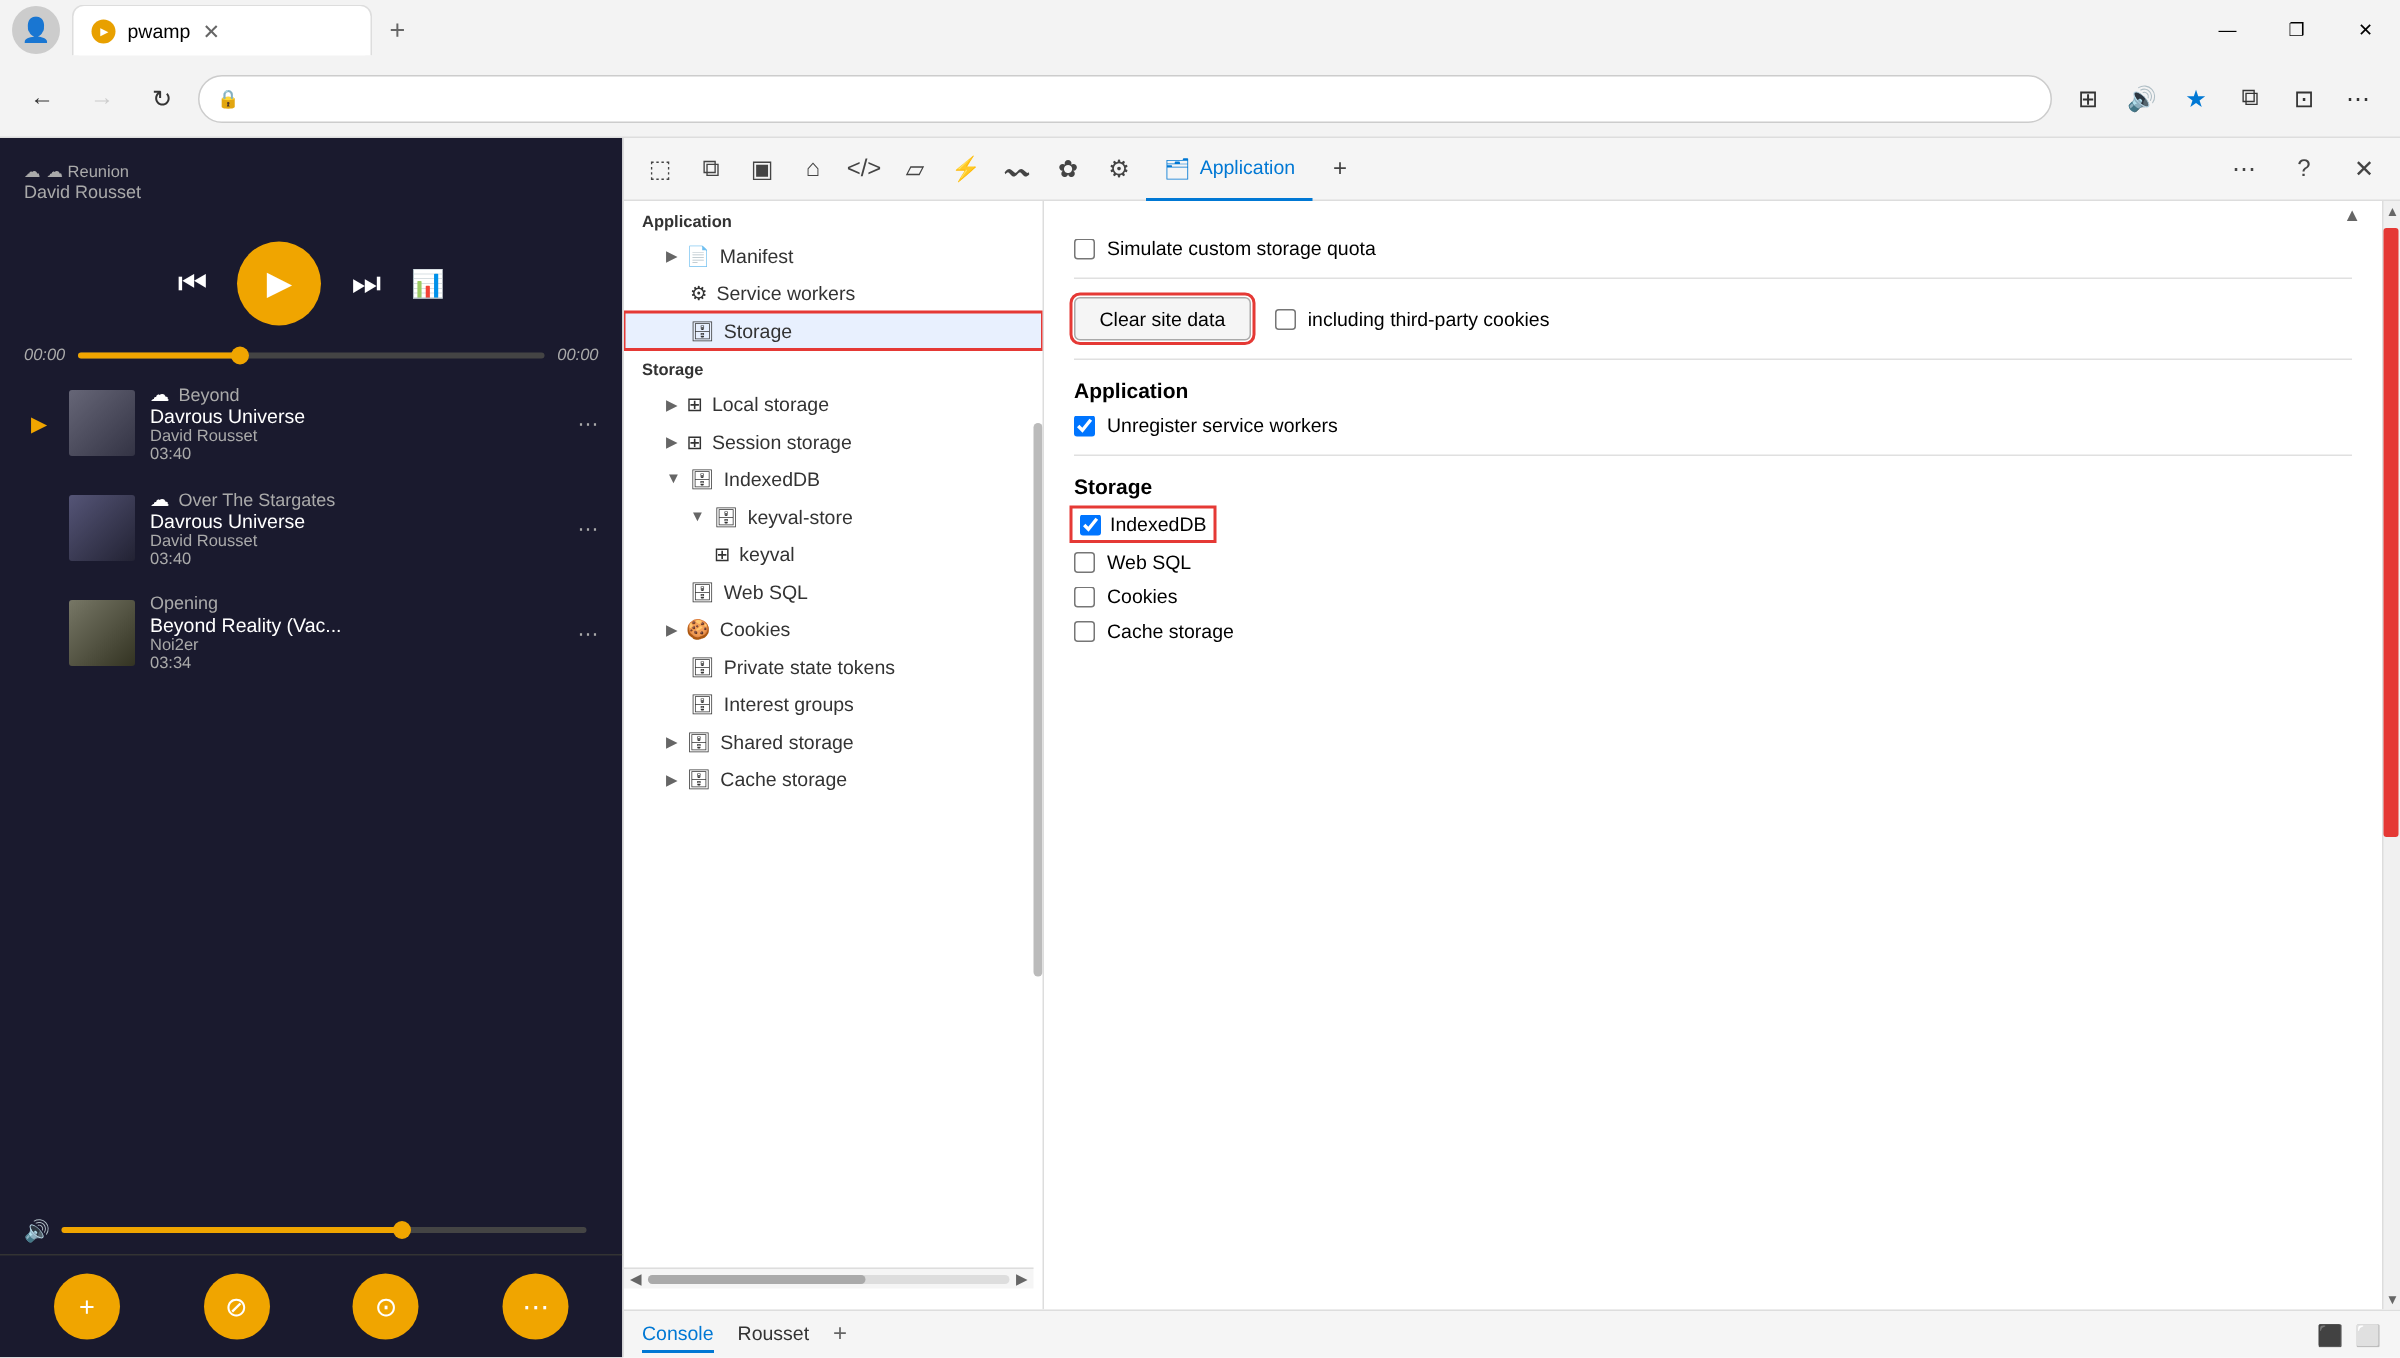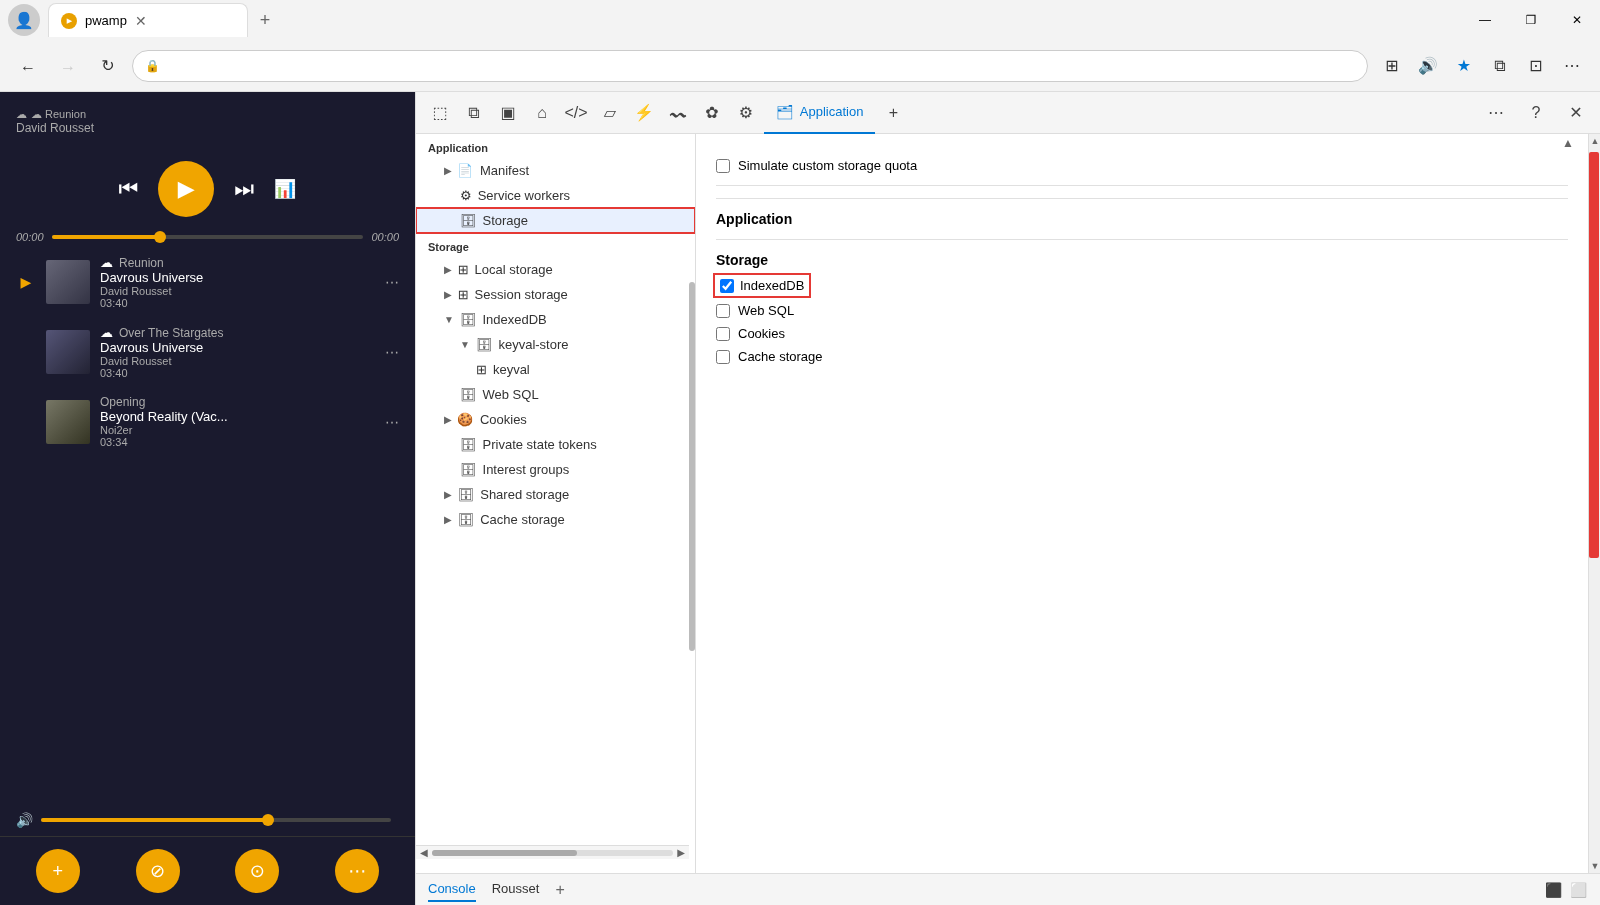--- a/index.html
+++ b/index.html
@@ -187,21 +187,21 @@
       <div class="track-list">
 
         <div class="track-item">
           <span class="track-play-btn">▶</span>
           <div class="track-art">
               <div class="track-art-img"></div>
             </div>
           <div class="track-info">
             <div class="track-title-line">
               <span>☁</span>
-              <span style="font-size:12px;color:#aaa;">Reunion</span>
+              <span style="font-size:12px;color:#aaa;">Beyond</span>
             </div>
             <div class="track-name">Davrous Universe</div>
             <div class="track-artist">David Rousset</div>
             <div class="track-duration">03:40</div>
           </div>
           <span class="track-menu">⋯</span>
         </div>
 
         <div class="track-item">
           <span class="track-play-btn" style="color:transparent;">▶</span>
@@ -386,24 +386,35 @@
 
             <div style="position:absolute;top:2px;right:14px;color:#666;cursor:pointer;font-size:12px;">▲</div>
 
             <div class="checkbox-row" style="margin-top:8px;">
               <input type="checkbox" style="">
               <span>Simulate custom storage quota</span>
             </div>
 
             <hr class="section-divider">
 
+            <div style="display:flex;align-items:center;gap:16px;margin:12px 0;">
+              <button class="clear-btn">Clear site data</button>
+              <div class="checkbox-row" style="margin:0;">
+                <input type="checkbox" style="">
+                <span>including third-party cookies</span>
+              </div>
+            </div>
 
             <hr class="section-divider">
 
             <div class="section-title">Application</div>
+            <div class="checkbox-row">
+              <input type="checkbox" checked="" style="">
+              <span>Unregister service workers</span>
+            </div>
 
             <hr class="section-divider">
 
             <div class="section-title">Storage</div>
             <div class="checkbox-row">
 
               <span style="outline:2px solid #e53935;outline-offset:1px;display:inline-flex;align-items:center;gap:6px;padding:2px 4px;">
                 <input type="checkbox" checked="" style="">
                 <span>IndexedDB</span>
               </span>

